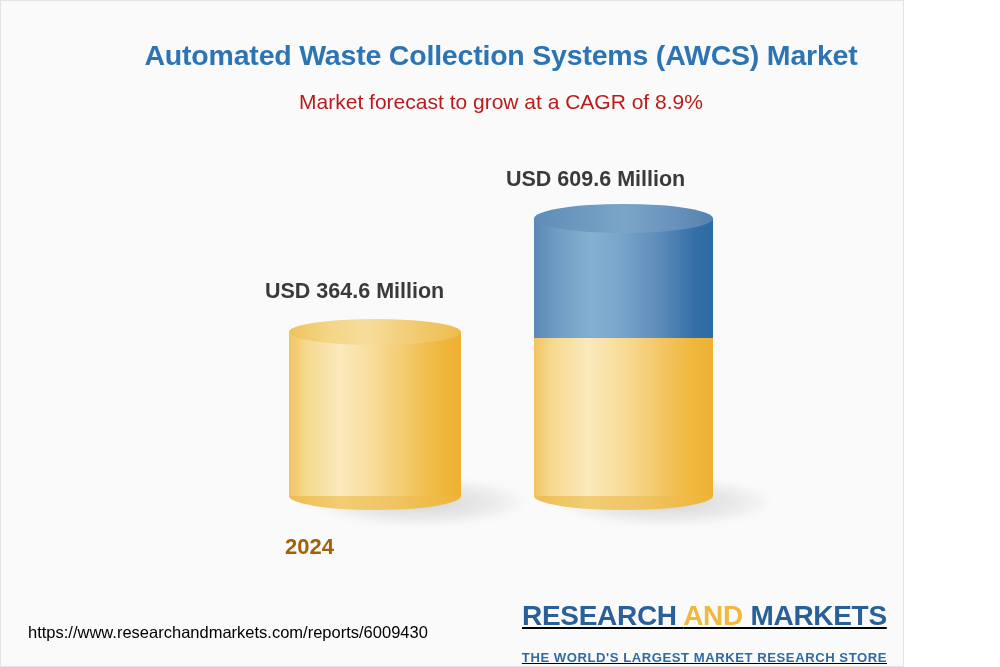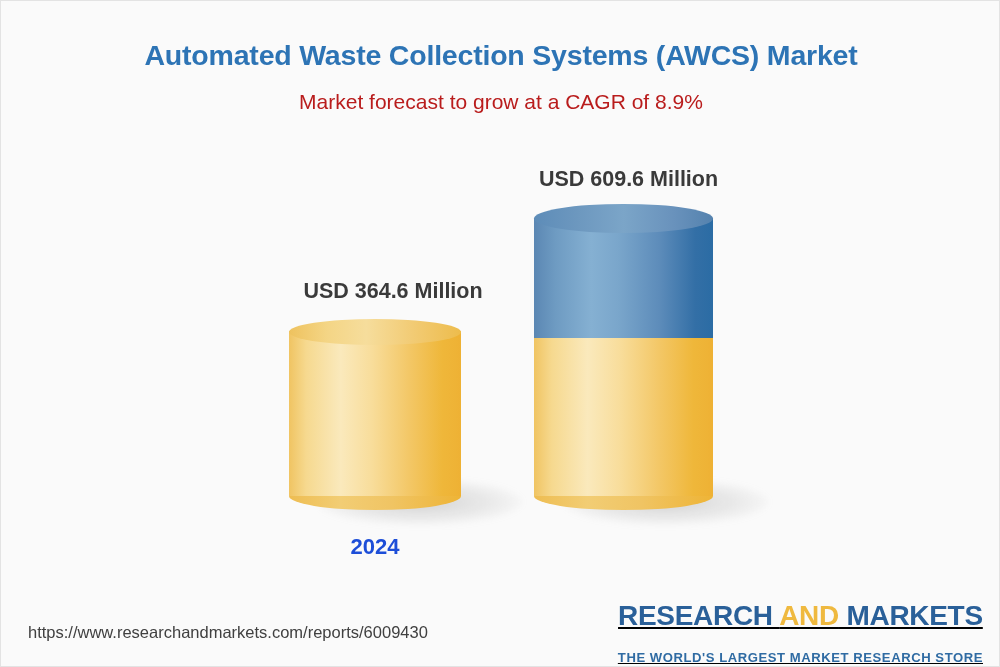--- a/index.html
+++ b/index.html
@@ -6,21 +6,21 @@
     margin: 0;
     padding: 0;
     background: #ffffff;
   }
   body {
     font-family: "Liberation Sans", sans-serif;
   }
 
   #canvas {
     position: relative;
-    width: 1000px;
+    width: 904px;
     height: 667px;
     background: #fafafa;
     box-sizing: border-box;
     border: 1px solid #e3e3e3;
     overflow: hidden;
   }
 
   
   #chart-title {
     position: absolute;
@@ -54,33 +54,33 @@
     width: 1000px;
     height: 600px;
   }
 
   .bar-group {
     position: absolute;
   }
 
   .value-label {
     position: absolute;
-    text-align: center;
+    text-align: left;
     font-size: 21.5px;
     font-weight: bold;
     color: #3a3a3a;
     white-space: nowrap;
   }
 
   .category-label {
     position: absolute;
-    text-align: center;
+    text-align: left;
     font-size: 22px;
     font-weight: bold;
-    color: #1d4ed8;
+    color: #a16207;
     white-space: nowrap;
   }
 
   
   .cyl-shadow {
     position: absolute;
     border-radius: 50%;
     background: radial-gradient(ellipse at 50% 50%,
                 rgba(120,120,120,0.30) 0%,
                 rgba(140,140,140,0.16) 45%,
@@ -145,21 +145,21 @@
     background: linear-gradient(to right,
       #5d8cb8 0%, #6d98bf 25%, #7ba5c8 50%, #6992bc 78%, #5482ae 100%);
   }
 
   
   #source-url {
     position: absolute;
     left: 27px;
     top: 622px;
     font-size: 16.5px;
-    color: #404040;
+    color: #000000;
     white-space: nowrap;
   }
 
   #brand-logo {
     position: absolute;
     right: 16px;
     top: 600px;
     text-align: center;
     text-decoration: underline;
   }
@@ -189,21 +189,21 @@
 <div id="canvas">
 
   <div id="chart-title">Automated Waste Collection Systems (AWCS) Market</div>
 
   <div id="chart-subtitle">Market forecast to grow at a CAGR of 8.9%</div>
 
   <div id="plot-area">
 
     <div class="bar-group" style="left:0; top:0; width:1000px; height:600px;">
 
-      <div class="value-label" style="left:272px; top:278px; width:240px;">USD 364.6 Million</div>
+      <div class="value-label" style="left:264px; top:278px; width:240px;">USD 364.6 Million</div>
 
       <div class="cyl-shadow" style="left:316px; top:478px; width:205px; height:46px;"></div>
 
       <div class="cyl-seg" style="left:288px; top:318px; width:172px; height:212px;">
         <div class="cyl-bottom fill-yellow-bottom" style="top:163px; height:28px;"></div>
         <div class="cyl-body fill-yellow-body" style="top:12px; height:165px;"></div>
         <div class="cyl-top fill-yellow-top" style="top:0px; height:26px;"></div>
       </div>
 
       <div class="category-label" style="left:284px; top:533px; width:180px;">2024</div>

